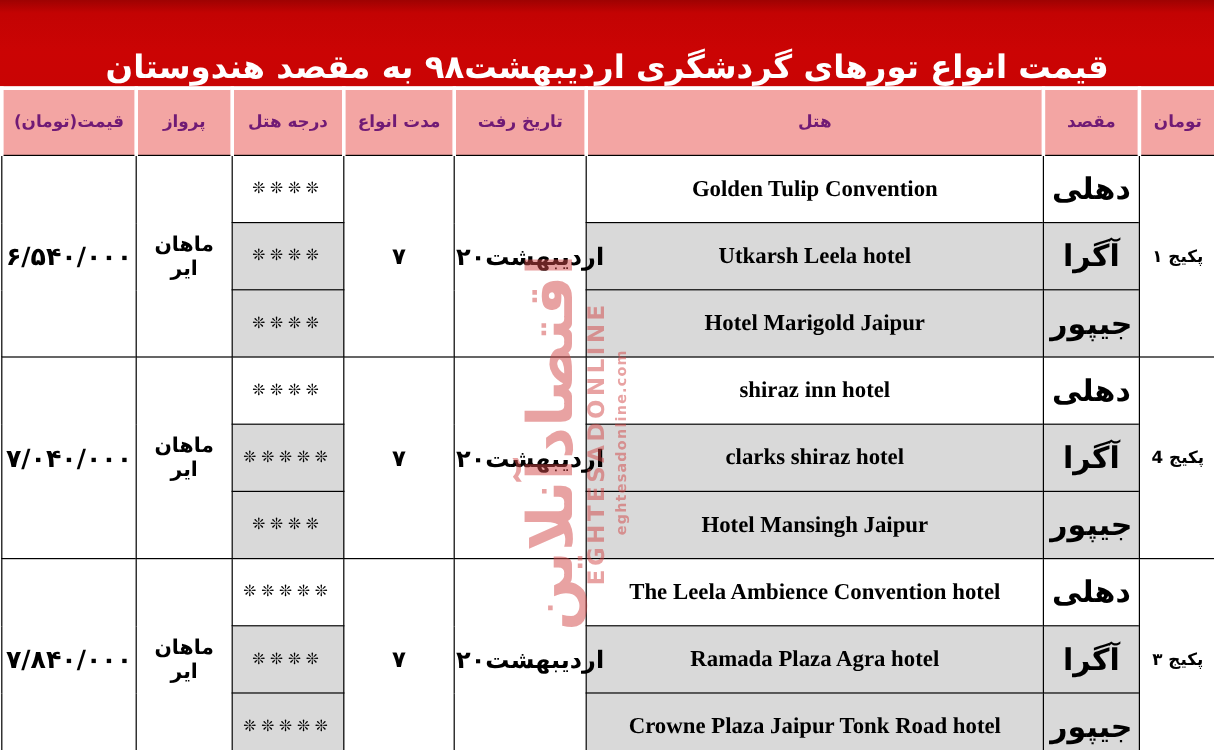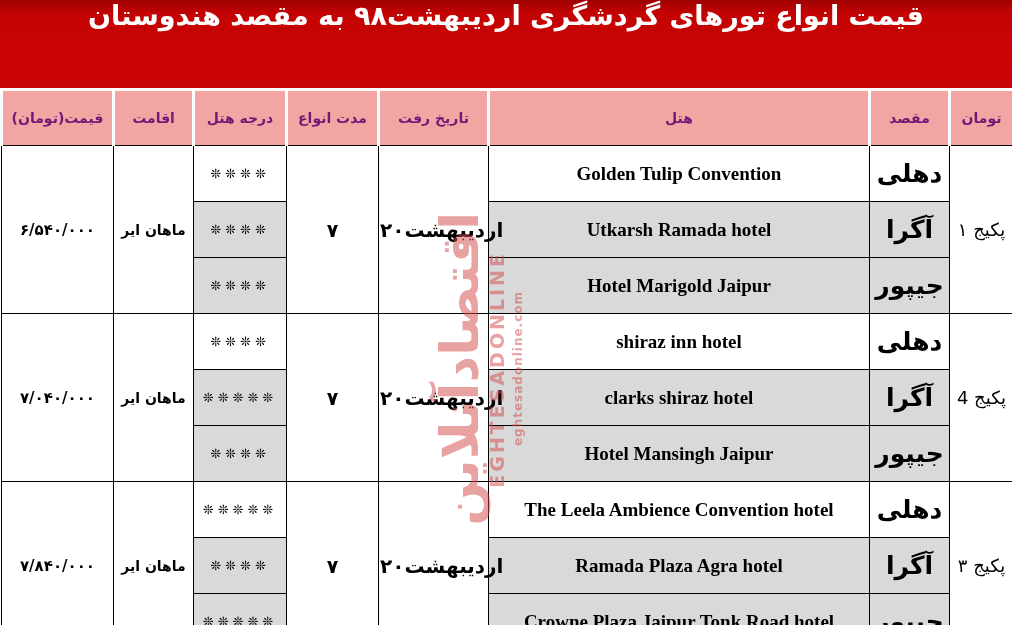--- a/index.html
+++ b/index.html
@@ -3,23 +3,23 @@
 <meta charset="utf-8">
 <style>
   html,body{margin:0;padding:0;}
   body{
     width:1012px;height:625px;overflow:hidden;position:relative;
     background:#ffffff;
     font-family:"DejaVu Sans",sans-serif;
   }
   
   .title-band{
-    height:88px;width:100%;
+    height:72px;width:100%;
     background:linear-gradient(180deg,#9e0202 0%,#c30303 15%,#cb0404 60%,#c90404 100%);
-    display:flex;align-items:flex-start;justify-content:center;
+    display:flex;align-items:flex-end;justify-content:center;
     direction:rtl;
   }
   .title-band .title-text{
     color:#ffffff;font-weight:bold;font-size:27px;letter-spacing:0;
   }
   
   table{
     width:1012px;border-collapse:collapse;table-layout:fixed;
     border-bottom:2px solid #000;
   }
@@ -32,31 +32,31 @@
     text-align:center;vertical-align:middle;
   }
   tbody td{
     border:1px solid #000000;
     height:53px;
     background:#ffffff;
     text-align:center;vertical-align:middle;
     color:#000;
   }
   tbody td.alt{background:#d9d9d9;}
-  td.rank-cell{font-size:18px;font-weight:normal;}
+  td.rank-cell{font-size:14px;font-weight:bold;}
   td.dest-cell{font-size:25px;font-weight:bold;}
   td.hotel-cell{
     font-family:"Liberation Serif","DejaVu Serif",serif;
     font-weight:bold;font-size:19px;
   }
   td.date-cell{font-size:20px;font-weight:bold;direction:ltr;}
   td.dur-cell{font-size:19px;font-weight:bold;}
   td.stars-cell{font-size:13px;letter-spacing:4px;font-weight:normal;}
-  td.flight-cell{font-size:14px;font-weight:bold;}
-  td.price-cell{font-size:15px;font-weight:bold;direction:ltr;}
+  td.flight-cell{font-size:17px;font-weight:bold;}
+  td.price-cell{font-size:21px;font-weight:bold;direction:ltr;}
   
   .watermark{
     position:absolute;left:420px;top:148px;width:122px;height:442px;
     display:flex;flex-direction:row;align-items:center;justify-content:center;
     gap:3px;opacity:0.5;color:#d24848;pointer-events:none;z-index:5;
   }
   .wm-fa{
     writing-mode:vertical-rl;transform:rotate(180deg);
     font-size:52px;font-weight:bold;line-height:0.9;
   }
@@ -88,39 +88,39 @@
       <col style="width:112px">
   </colgroup>
   <thead>
     <tr>
       <th>تومان</th>
       <th>مقصد</th>
       <th>هتل</th>
       <th>تاریخ رفت</th>
       <th>مدت انواع</th>
       <th>درجه هتل</th>
-      <th>اقامت</th>
+      <th>پرواز</th>
       <th>قیمت(تومان)</th>
     </tr>
   </thead>
   <tbody>
 
     <tr>
       <td class="rank-cell" rowspan="3">پکیج ۱</td>
       <td class="dest-cell">دهلی</td>
       <td class="hotel-cell">Golden Tulip Convention</td>
       <td class="date-cell" rowspan="3">۲۰اردیبهشت</td>
       <td class="dur-cell" rowspan="3">۷</td>
       <td class="stars-cell">❊❊❊❊</td>
       <td class="flight-cell" rowspan="3">ماهان ایر</td>
       <td class="price-cell" rowspan="3">۶/۵۴۰/۰۰۰</td>
     </tr>
     <tr>
       <td class="dest-cell alt">آگرا</td>
-      <td class="hotel-cell alt">Utkarsh Ramada hotel</td>
+      <td class="hotel-cell alt">Utkarsh Leela hotel</td>
       <td class="stars-cell alt">❊❊❊❊</td>
     </tr>
     <tr>
       <td class="dest-cell alt">جیپور</td>
       <td class="hotel-cell alt">Hotel Marigold Jaipur</td>
       <td class="stars-cell alt">❊❊❊❊</td>
     </tr>
 
     <tr>
       <td class="rank-cell" rowspan="3">پکیج 4</td>

